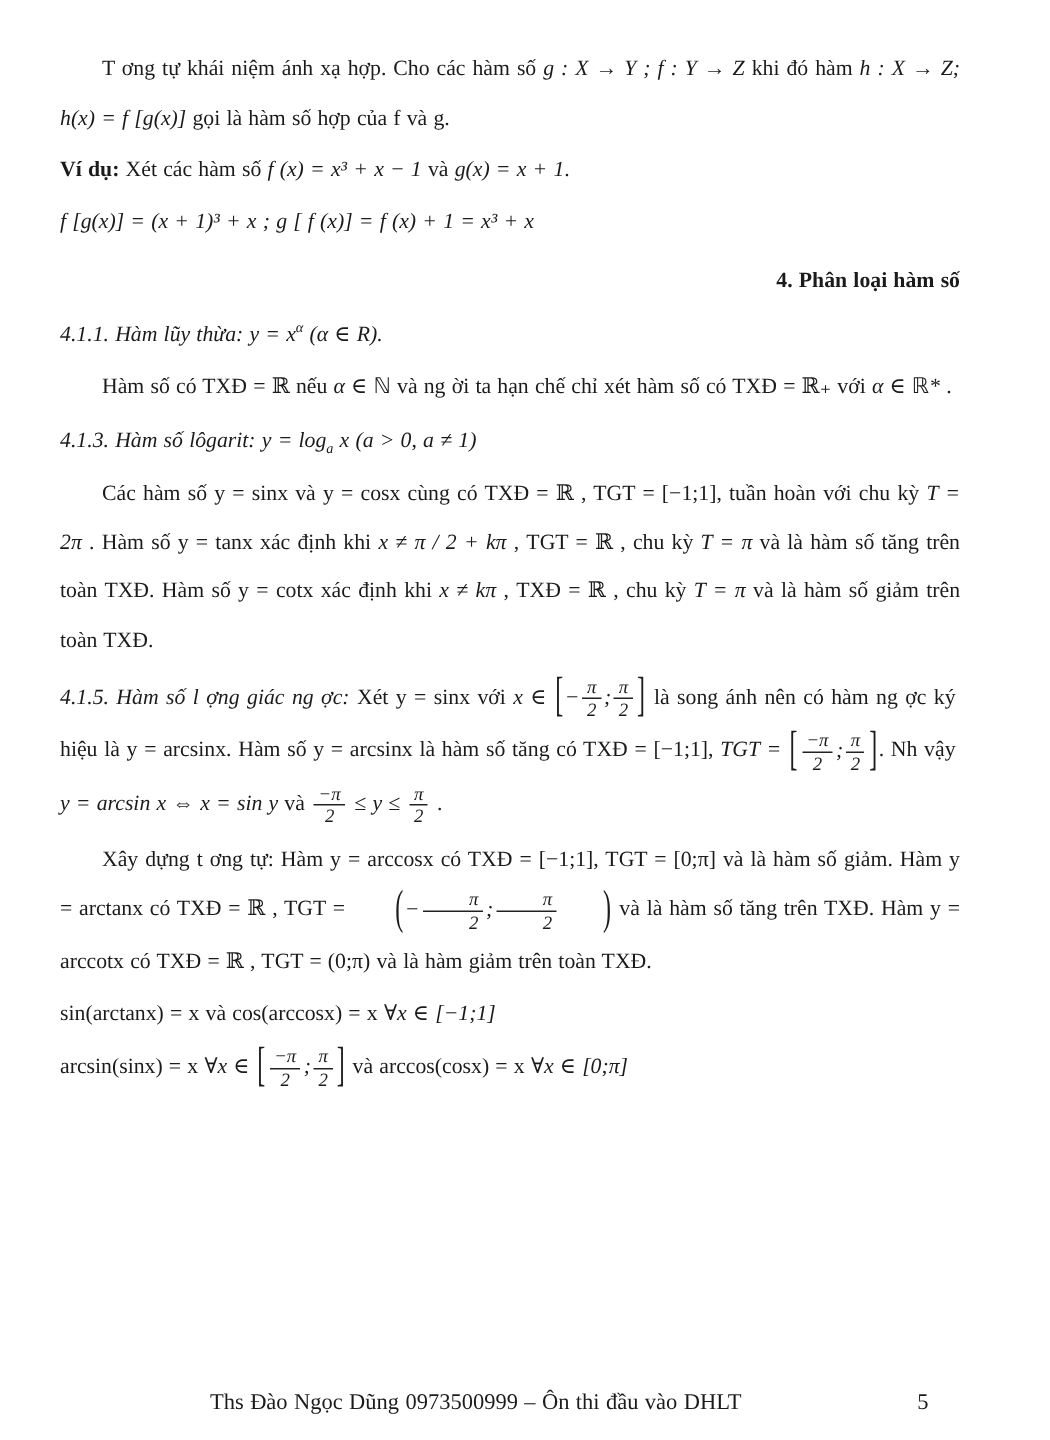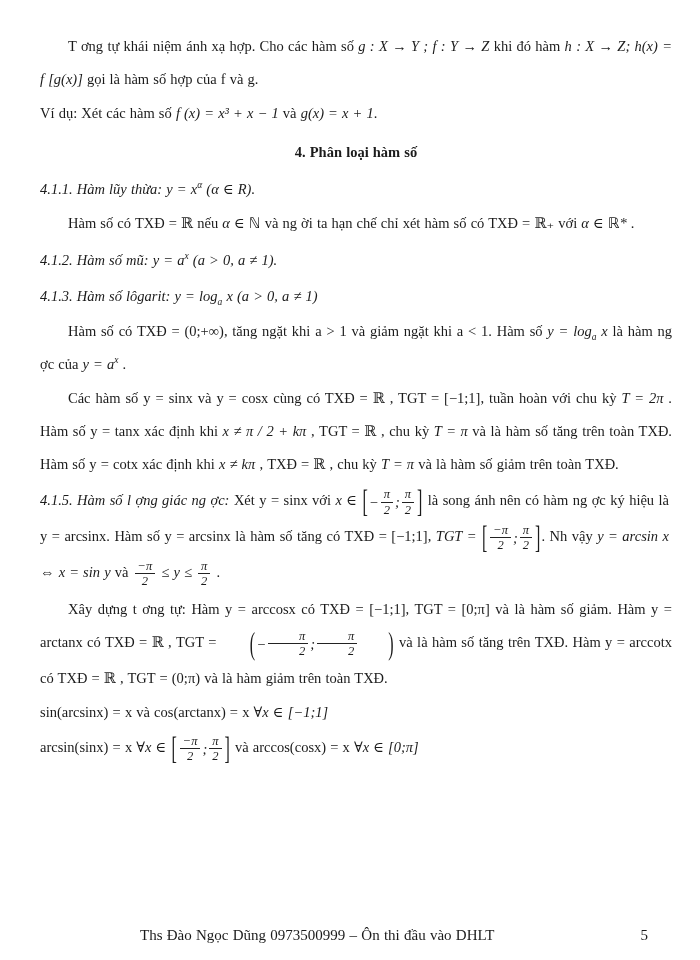--- a/index.html
+++ b/index.html
@@ -1,89 +1,88 @@
 <!DOCTYPE html>
 <html><head>
 <meta charset="utf-8">
 <style>
   html,body{margin:0;padding:0;background:#ffffff;}
   .page{
     position:relative;
     width:700px;height:960px;
     background:#ffffff;
     box-sizing:border-box;
-    padding:30px 28px 0 40px;
+    padding:30px 60px 0 40px;
     overflow:hidden;
     font-family:"Liberation Serif","DejaVu Serif","DejaVu Sans",serif;
     font-size:14.5px;
     color:#1b1b1b;
     word-spacing:0.5px;
   }
   .para{margin:0 0 2px 0;text-align:justify;line-height:2.25;}
   .indent{text-indent:28px;}
   .sec{margin:4px 3px 2px 0;}
   .m{font-style:italic;}
-  .b{font-weight:normal;}
+  .b{font-weight:bold;}
   .it{font-style:italic;}
-  .hd{font-weight:bold;margin:6px 0 4px 0;text-align:center;}
+  .hd{font-weight:bold;margin:6px 0 4px 0;text-align:right;}
   sup{font-size:9.5px;font-style:italic;line-height:0;}
   sub{font-size:9.5px;font-style:italic;line-height:0;}
   .frac{
     display:inline-block;vertical-align:middle;text-align:center;
     font-style:italic;font-size:12.5px;line-height:1.15;margin:3px 2px;
   }
   .frac .fn{display:block;padding:0 3px;}
   .frac .fd{display:block;border-top:1px solid #222;padding:0 3px;}
   .delim{
     display:inline-block;vertical-align:middle;
     transform:scaleY(2.0);font-size:16px;font-style:normal;
     margin:0 1px;line-height:1;
   }
   .mid{vertical-align:middle;font-style:italic;}
   .footer{
-    position:absolute;left:40px;right:27px;bottom:14px;
+    position:absolute;left:40px;right:56px;bottom:14px;
     display:flex;justify-content:space-between;
     font-size:15px;line-height:1.4;
   }
   .footer .ft{margin-left:100px;}
   .footer .pn{margin-right:25px;}
 </style>
 </head>
 <body>
 
 <div class="page">
 
   <p class="para indent"><span>T ơng tự khái niệm ánh xạ hợp. Cho các hàm số </span><span class="m">g : X → Y ;  f : Y → Z </span><span>khi đó hàm </span><span class="m">h : X → Z; h(x) = f [g(x)] </span><span>gọi là hàm số hợp của f và g.</span></p>
 
   <p class="para"><span class="b">Ví dụ:</span><span> Xét các hàm số </span><span class="m">f (x) = x³ + x − 1</span><span> và </span><span class="m">g(x) = x + 1</span><span>.</span></p>
 
+  <p class="para"><span class="m">f [g(x)] = (x + 1)³ + x ; g [ f (x)] = f (x) + 1 = x³ + x</span></p>
 
   <p class="para hd"><span>4. Phân loại hàm số</span></p>
 
 
   <p class="para sec"><span class="it">4.1.1. Hàm lũy thừa:  </span><span class="m">y = x</span><sup>α</sup><span class="m">  (α ∈ R).</span></p>
 
   <p class="para indent"><span>Hàm số có TXĐ = ℝ nếu </span><span class="m">α ∈ ℕ</span><span> và ng ời ta hạn chế chỉ xét hàm số có TXĐ = ℝ₊ với </span><span class="m">α ∈ ℝ*</span><span> .</span></p>
 
-  <p class="para sec"><span class="it">4.1.2. Hàm số mũ:  </span><span class="m">y = a</span><sup>x</sup><span class="m"> (a &gt; 0, a ≠ 1).</span></p>
 
 
   <p class="para sec"><span class="it">4.1.3. Hàm số lôgarit:  </span><span class="m">y = log</span><sub>a</sub><span class="m"> x  (a &gt; 0, a ≠ 1)</span></p>
 
-  <p class="para indent"><span>Hàm số có TXĐ = (0;+∞), tăng ngặt khi a &gt; 1 và giảm ngặt khi a &lt; 1. Hàm số </span><span class="m">y = log</span><sub>a</sub><span class="m"> x</span><span> là hàm ng ợc của </span><span class="m">y = a</span><sup>x</sup><span> .</span></p>
 
 
   <p class="para indent"><span>Các hàm số y = sinx và y = cosx cùng có TXĐ = ℝ , TGT = [−1;1], tuần hoàn với chu kỳ </span><span class="m">T = 2π</span><span> . Hàm số y = tanx xác định khi </span><span class="m">x ≠ π / 2 + kπ</span><span> , TGT = ℝ , chu kỳ </span><span class="m">T = π</span><span> và là hàm số tăng trên toàn TXĐ. Hàm số y = cotx xác định khi </span><span class="m">x ≠ kπ</span><span> , TXĐ = ℝ , chu kỳ </span><span class="m">T = π</span><span> và là hàm số giảm trên toàn TXĐ.</span></p>
 
   <p class="para sec"><span class="it">4.1.5. Hàm số l ợng giác ng ợc: </span><span>Xét y = sinx với </span><span class="m">x ∈ </span><span class="delim">[</span><span class="mid">−</span><span class="frac"><span class="fn">π</span><span class="fd">2</span></span><span class="mid">;</span><span class="frac"><span class="fn">π</span><span class="fd">2</span></span><span class="delim">]</span><span> là song ánh nên có hàm ng ợc ký hiệu là y = arcsinx. Hàm số y = arcsinx là hàm số tăng có TXĐ = [−1;1], </span><span class="m">TGT = </span><span class="delim">[</span><span class="frac"><span class="fn">−π</span><span class="fd">2</span></span><span class="mid">;</span><span class="frac"><span class="fn">π</span><span class="fd">2</span></span><span class="delim">]</span><span>. Nh vậy </span><span class="m">y = arcsin x ⇔ x = sin y</span><span> và </span><span class="frac"><span class="fn">−π</span><span class="fd">2</span></span><span class="m"> ≤ y ≤ </span><span class="frac"><span class="fn">π</span><span class="fd">2</span></span><span> .</span></p>
 
   <p class="para indent"><span>Xây dựng t ơng tự: Hàm y = arccosx có TXĐ = [−1;1], TGT = [0;π] và là hàm số giảm. Hàm y = arctanx có TXĐ = ℝ , TGT = </span><span class="delim">(</span><span class="mid">−</span><span class="frac"><span class="fn">π</span><span class="fd">2</span></span><span class="mid">;</span><span class="frac"><span class="fn">π</span><span class="fd">2</span></span><span class="delim">)</span><span> và là hàm số tăng trên TXĐ. Hàm y = arccotx có TXĐ = ℝ , TGT = (0;π) và là hàm giảm trên toàn TXĐ.</span></p>
 
 
-  <p class="para"><span>sin(arcsinx) = x và cos(arctanx) = x  </span><span class="m">∀x ∈ [−1;1]</span></p>
+  <p class="para"><span>sin(arctanx) = x và cos(arccosx) = x  </span><span class="m">∀x ∈ [−1;1]</span></p>
 
   <p class="para"><span>arcsin(sinx) = x  </span><span class="m">∀x ∈ </span><span class="delim">[</span><span class="frac"><span class="fn">−π</span><span class="fd">2</span></span><span class="mid">;</span><span class="frac"><span class="fn">π</span><span class="fd">2</span></span><span class="delim">]</span><span> và arccos(cosx) = x  </span><span class="m">∀x ∈ [0;π]</span></p>
 
   <div class="footer">
       <span class="ft">Ths Đào Ngọc Dũng 0973500999 – Ôn thi đầu vào DHLT</span>
       <span class="pn">5</span>
     </div>
 
 </div>
 

